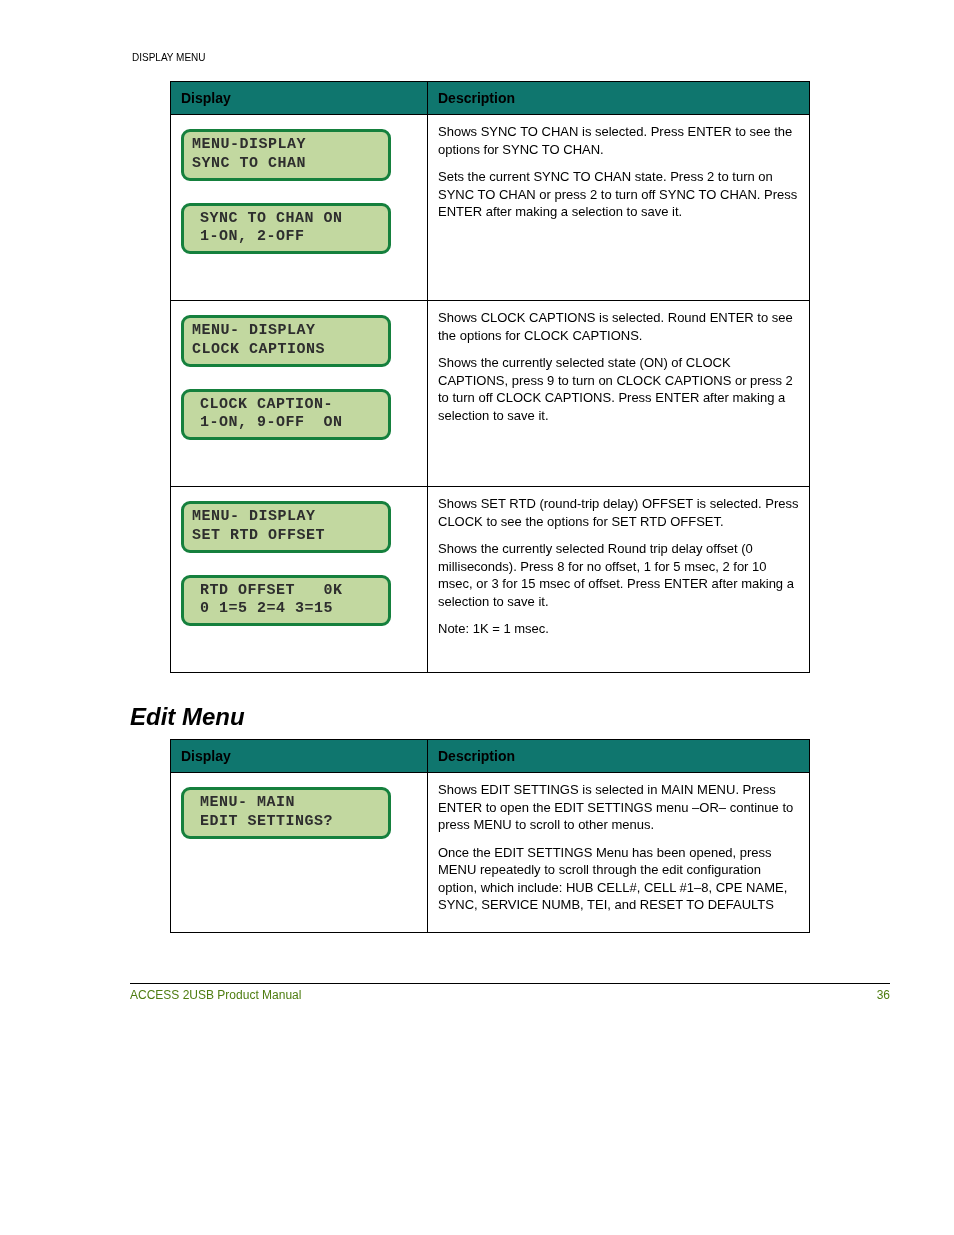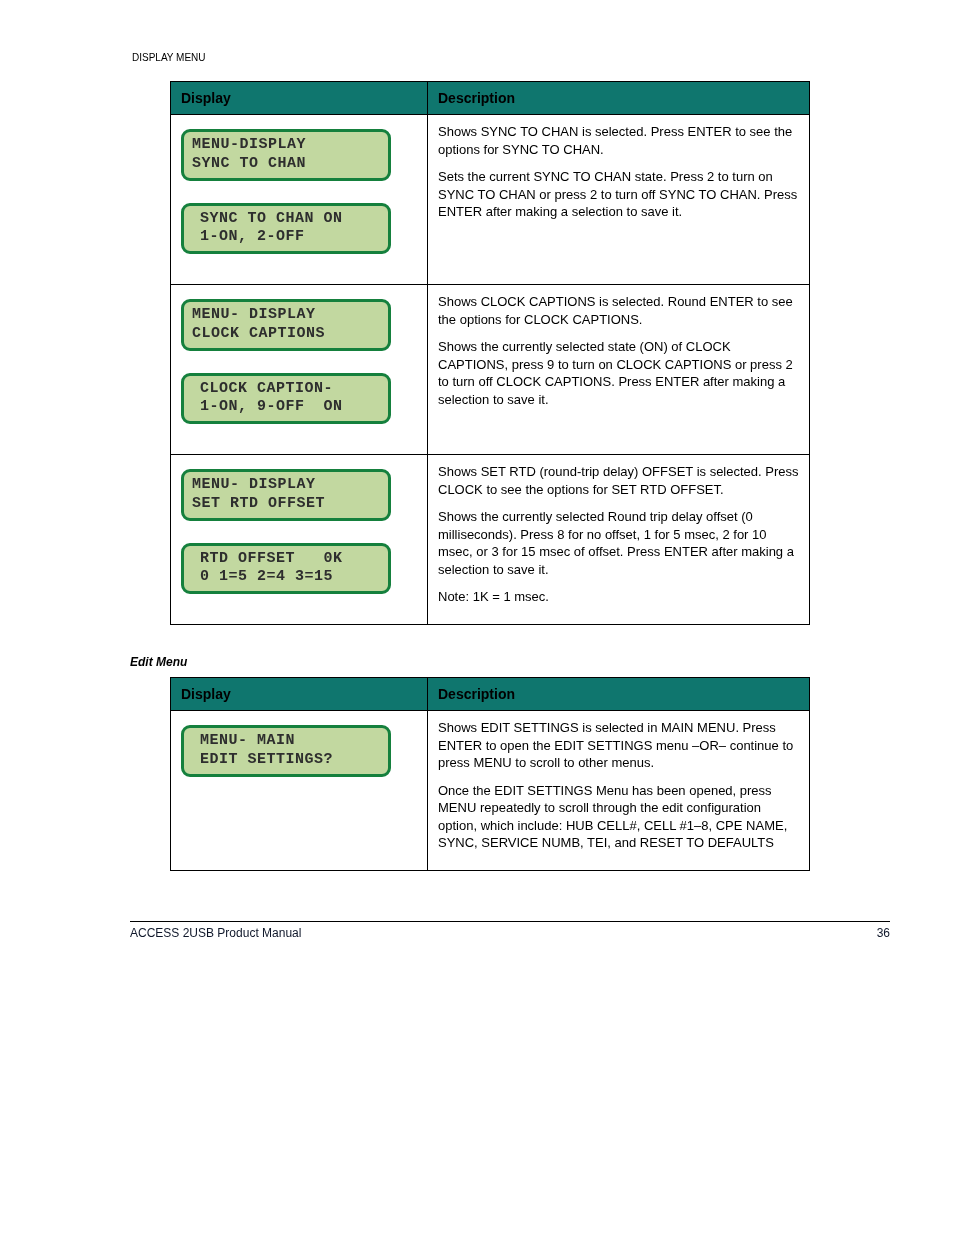--- a/index.html
+++ b/index.html
@@ -9,21 +9,21 @@
     font-family: Arial, Helvetica, sans-serif;
     font-size: 14px;
     color: #000;
     width: 954px;
   }
   .page {
     padding: 40px 64px 40px 130px;
     box-sizing: border-box;
   }
   h2.subhead {
-    font-size: 12px;
+    font-size: 24px;
     font-style: italic;
     font-weight: bold;
     margin: 30px 0 8px 0;
     color: #000;
   }
   table.menu-table {
     border-collapse: collapse;
     width: 640px;
     margin-left: 40px;
   }
@@ -57,34 +57,34 @@
     font-family: "Courier New", Courier, monospace;
     font-weight: bold;
     font-size: 15px;
     line-height: 1.25;
     letter-spacing: 0.5px;
     color: #2e2e2e;
     padding: 4px 8px;
     white-space: pre;
     margin-bottom: 22px;
   }
-  .lcd:last-child { margin-bottom: 8px; padding-left: 16px; }
+  .lcd:last-child { margin-bottom: 24px; padding-left: 16px; }
   .desc-para { margin: 0 0 10px 0; }
   hr.footer-rule {
     border: none;
     border-top: 1.5px solid #000;
     margin: 50px 0 4px 0;
     width: 760px;
   }
   .footer {
     width: 760px;
     display: flex;
     justify-content: space-between;
     font-size: 12px;
-    color: #0f172a;
+    color: #4d7c0f;
     margin-bottom: 30px;
   }
 </style>
 </head>
 <body>
 
 <div class="page">
 
   <div style="height:12px"></div>
   <div style="font-size:10px; color:#000; margin-left:2px;">DISPLAY MENU</div>

